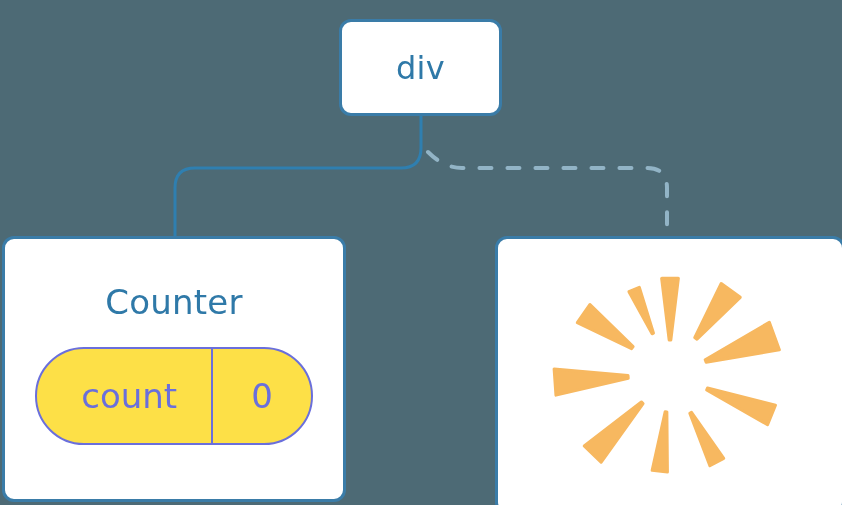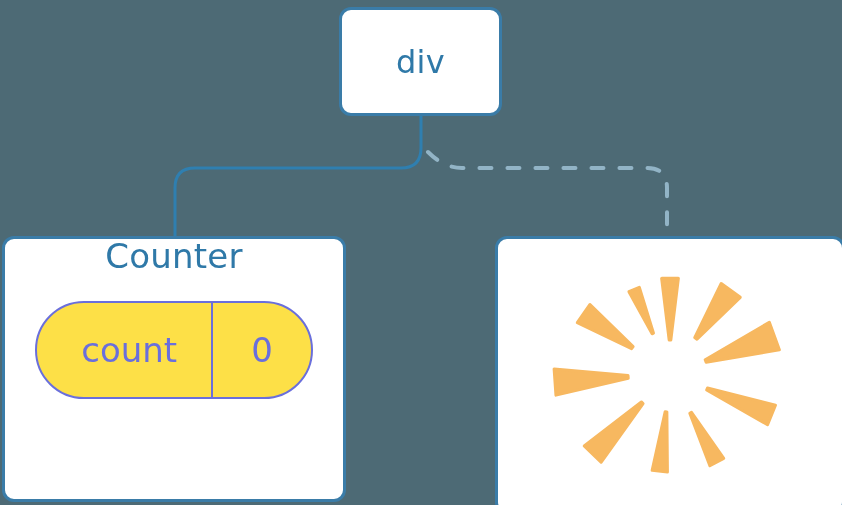--- a/index.html
+++ b/index.html
@@ -36,43 +36,44 @@
     position: absolute;
     background: #ffffff;
     border: 3px solid #3a7ca8;
     border-radius: 12px;
     box-sizing: border-box;
   }
 
   
   #node-div {
     left: 339px;
-    top: 7px;
+    top: 19px;
     width: 163px;
-    height: 109px;
+    height: 97px;
     display: flex;
     align-items: center;
     justify-content: center;
   }
   .node-title-root {
     color: #2f79a8;
     font-size: 32px;
     line-height: 1;
     letter-spacing: 0.3px;
   }
 
   
   #node-counter {
     left: 2px;
     top: 236px;
     width: 344px;
     height: 266px;
     display: flex;
     flex-direction: column;
     align-items: center;
+    padding-top: 46px;
   }
   .node-title {
     color: #2f79a8;
     font-size: 34px;
     line-height: 1;
     letter-spacing: 0.2px;
     margin-bottom: 28px;
   }
 
   

